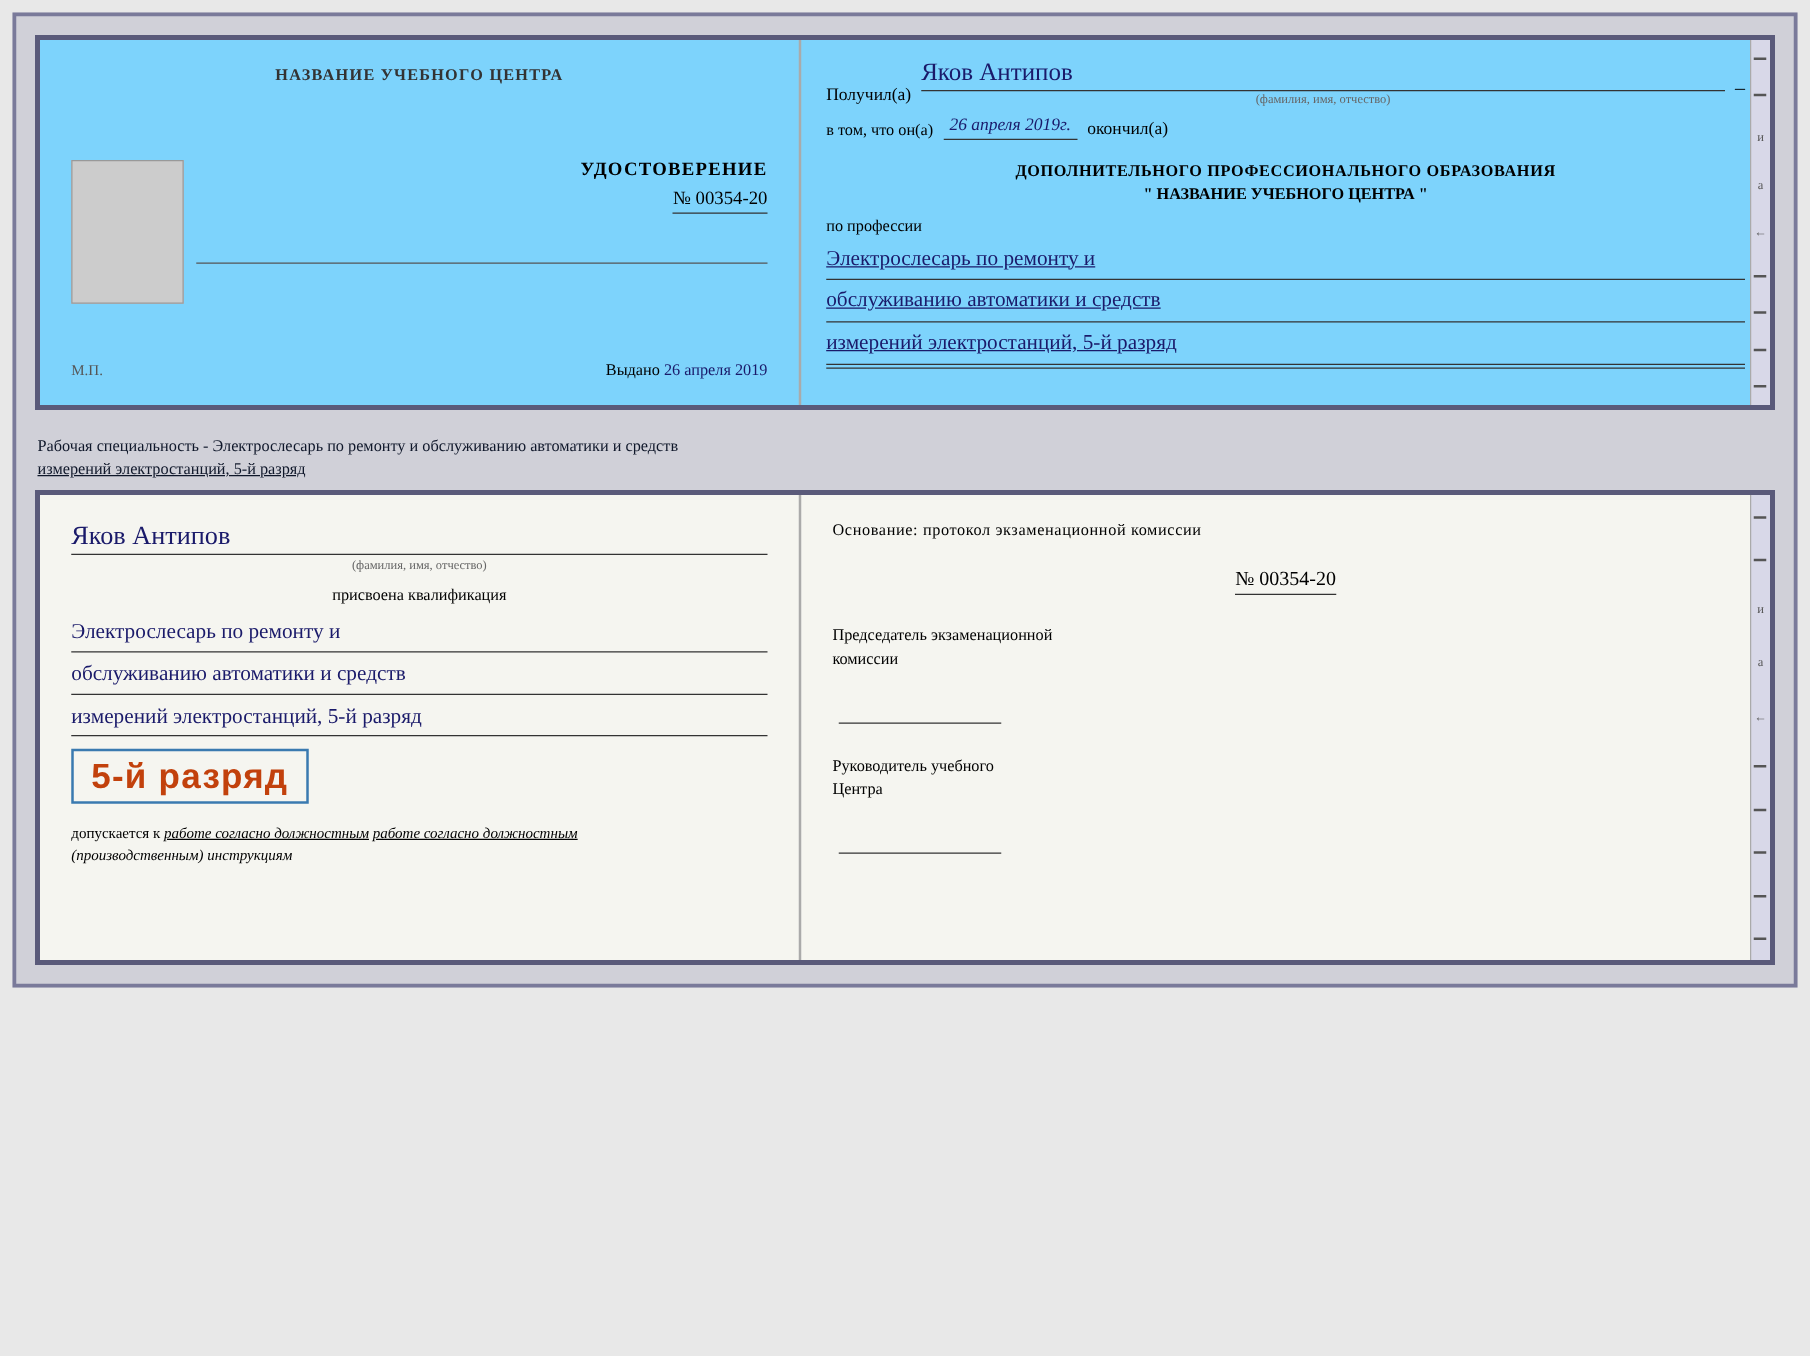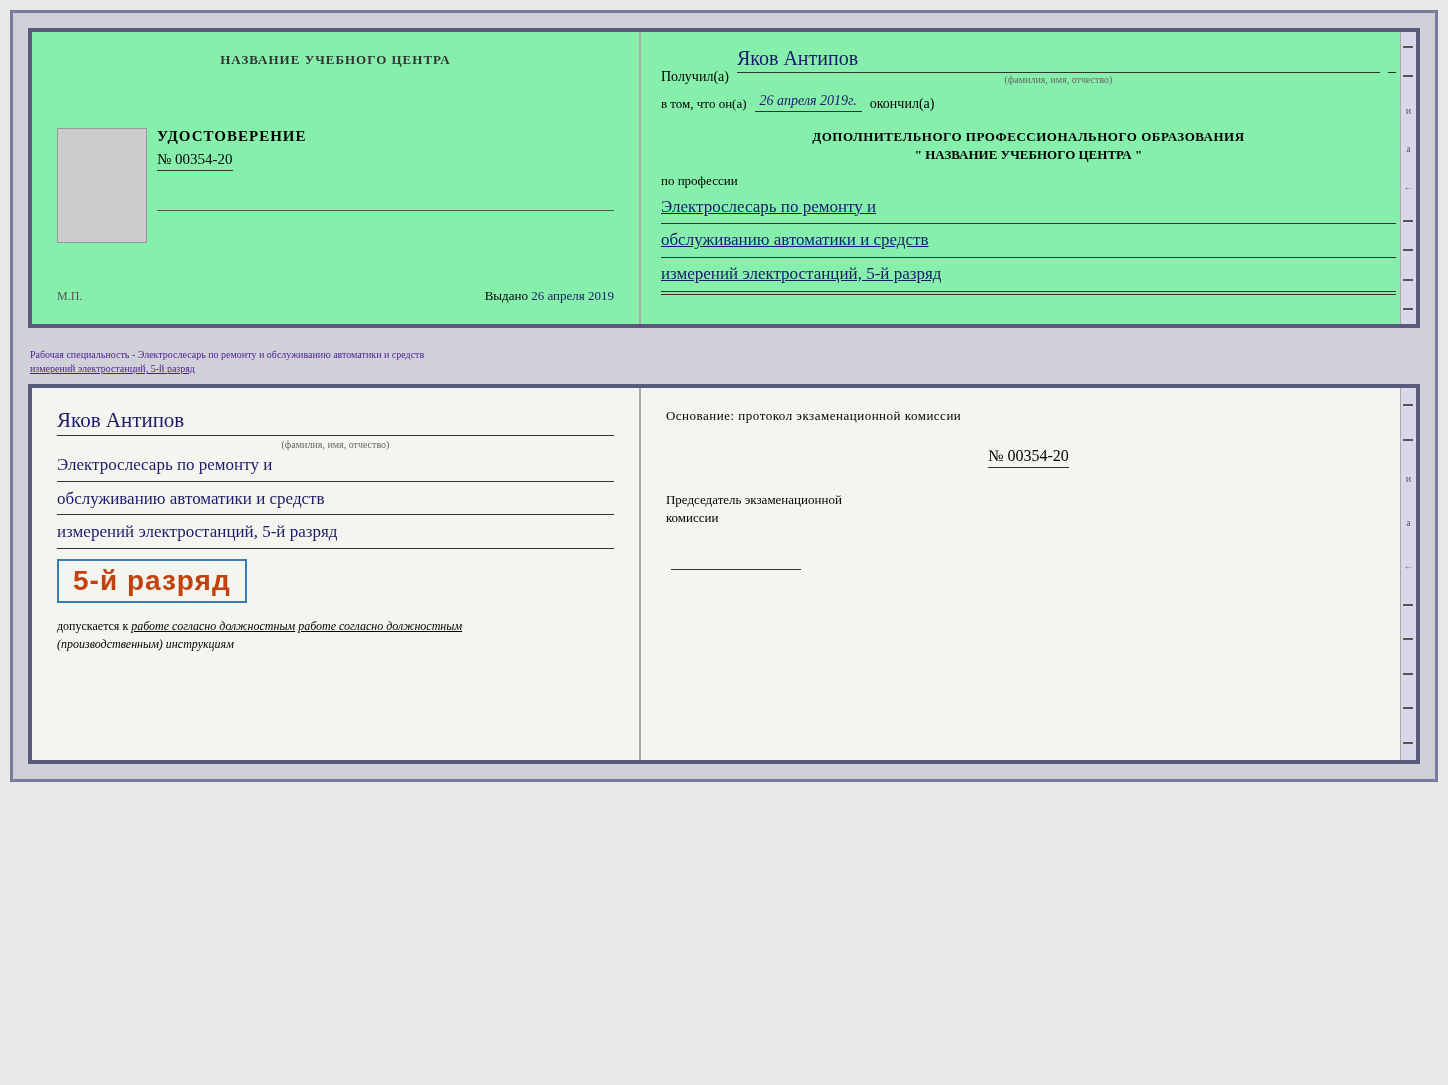--- a/index.html
+++ b/index.html
@@ -13,21 +13,21 @@
 
     .page-wrapper {
       background: #d0d0d8;
       padding: 15px;
       border: 3px solid #7a7a9a;
     }
 
     
     .doc-top {
       display: flex;
-      background: #86efac;
+      background: #7dd3fc;
       border: 4px solid #5a5a7a;
       margin-bottom: 12px;
       min-height: 300px;
       position: relative;
     }
 
     .doc-top-left {
       width: 44%;
       border-right: 2px solid #aaa;
       padding: 20px 25px;
@@ -63,21 +63,21 @@
 
     .cert-middle-section {
       display: flex;
       align-items: flex-start;
       gap: 10px;
       width: 100%;
     }
 
     .cert-title-block {
       flex: 1;
-      text-align: left;
+      text-align: right;
     }
 
     .cert-title {
       font-size: 15px;
       font-weight: bold;
       text-transform: uppercase;
       letter-spacing: 1px;
       margin-bottom: 5px;
     }
 
@@ -210,22 +210,22 @@
 
     .deco-dash {
       width: 10px;
       height: 2px;
       background: #555;
     }
 
     
     .between-text {
       padding: 8px 2px;
-      font-size: 10px;
-      color: #4c1d95;
+      font-size: 13px;
+      color: #0f172a;
       line-height: 1.4;
     }
 
     .between-text .underline-text {
       text-decoration: underline;
     }
 
     
     .doc-bottom {
       display: flex;
@@ -431,20 +431,21 @@
     <span class="underline-text" style="text-decoration:underline;">измерений электростанций, 5-й разряд</span>
   </div>
 
   <div class="doc-bottom">
 
     <div class="doc-bottom-left">
 
       <div class="handwritten-name-large">Яков Антипов</div>
       <div class="fio-sub">(фамилия, имя, отчество)</div>
 
+      <div class="qualification-label">присвоена квалификация</div>
 
       <div class="qual-profession-lines">
         <span class="qual-line">Электрослесарь по ремонту и</span>
         <span class="qual-line">обслуживанию автоматики и средств</span>
         <span class="qual-line">измерений электростанций, 5-й разряд</span>
       </div>
 
       <div class="grade-box">
         <span class="grade-text">5-й разряд</span>
       </div>
@@ -468,20 +469,29 @@
       <div class="signature-section">
         <div class="sig-title">
           <span>Председатель экзаменационной</span><br>
           <span>комиссии</span>
         </div>
         <div>
           <span class="sig-line"></span>
         </div>
       </div>
 
+      <div class="signature-section" style="margin-top:20px;">
+        <div class="sig-title">
+          <span>Руководитель учебного</span><br>
+          <span>Центра</span>
+        </div>
+        <div>
+          <span class="sig-line"></span>
+        </div>
+      </div>
 
       <div class="right-deco">
         <span class="deco-dash"></span>
         <span class="deco-dash"></span>
         <span style="font-size:10px;color:#555">и</span>
         <span style="font-size:10px;color:#555">а</span>
         <span style="font-size:10px;color:#555">←</span>
         <span class="deco-dash"></span>
         <span class="deco-dash"></span>
         <span class="deco-dash"></span>

